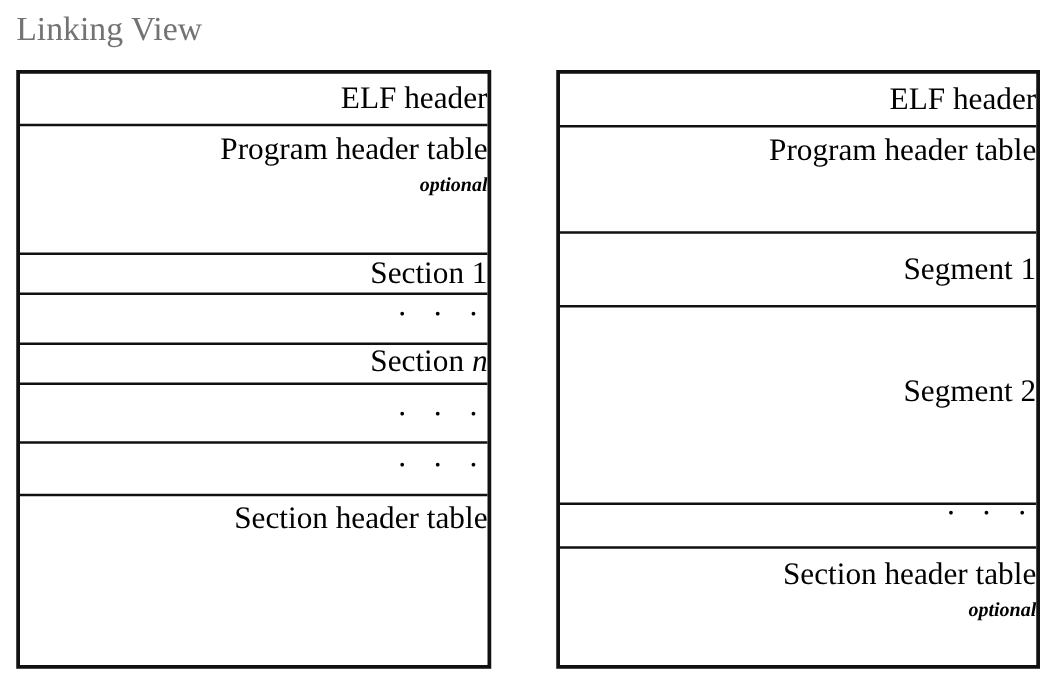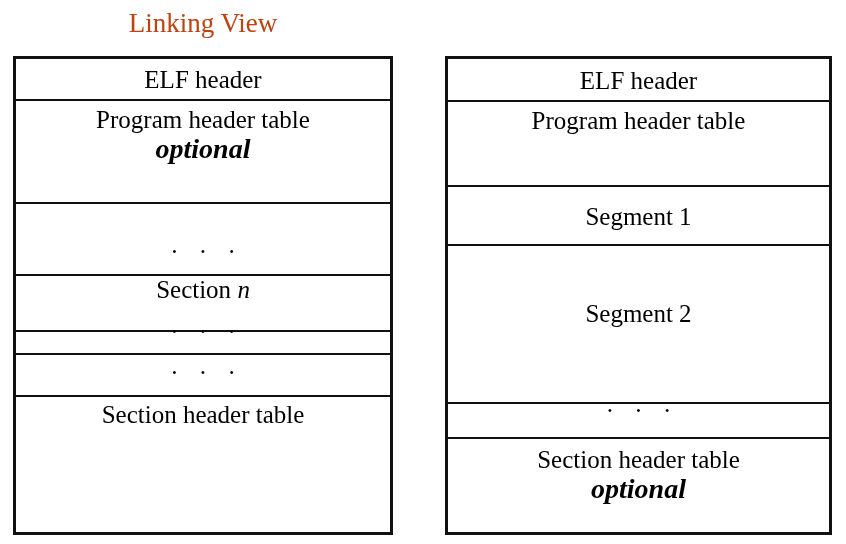--- a/index.html
+++ b/index.html
@@ -14,23 +14,23 @@
     background: #ffffff;
     font-family: "Liberation Serif", "DejaVu Serif", serif;
     color: #000000;
     overflow: hidden;
   }
 
   .col-title {
     position: absolute;
     font-size: 27px;
     line-height: 34px;
-    text-align: center;
-    white-space: nowrap;
-    color: #c2410c;
+    text-align: left;
+    white-space: nowrap;
+    color: #737373;
   }
   #title-linking {
     left: 13px;
     top: 6px;
     width: 380px;
   }
   #title-execution {
     left: 445px;
     top: 6px;
     width: 387px;
@@ -65,39 +65,39 @@
     overflow: hidden;
   }
   .row.last {
     border-bottom: none;
     text-decoration: underline;
   }
   .row-inner {
     position: absolute;
     left: 0;
     right: 0;
-    text-align: center;
+    text-align: right;
   }
   .row-inner.v-top {
     top: 0;
   }
   .row-inner.v-mid {
     top: 50%;
     transform: translateY(-50%);
   }
 
   .cell-text {
     display: block;
     font-size: 25px;
     line-height: 31px;
     white-space: nowrap;
   }
   .cell-sub {
     display: block;
-    font-size: 28px;
+    font-size: 16px;
     line-height: 28px;
     font-style: italic;
     font-weight: bold;
     white-space: nowrap;
   }
   .ital {
     font-style: italic;
   }
 
   .dots {
@@ -124,28 +124,33 @@
       </div>
     </div>
 
     <div class="row" style="top:42px; height:103px;">
       <div class="row-inner v-top" style="padding-top:3px;">
         <span class="cell-text">Program header table</span>
         <span class="cell-sub">optional</span>
       </div>
     </div>
 
+    <div class="row" style="top:145px; height:32px;">
+      <div class="row-inner v-top" style="top:-1px;">
+        <span class="cell-text">Section 1</span>
+      </div>
+    </div>
 
     <div class="row" style="top:177px; height:40px;">
       <div class="row-inner v-top" style="top:2px;">
         <span class="dots">· · ·</span>
       </div>
     </div>
 
-    <div class="row" style="top:217px; height:56px;">
+    <div class="row" style="top:217px; height:32px;">
       <div class="row-inner v-top" style="top:-2px;">
         <span class="cell-text"><span>Section </span><span class="ital">n</span></span>
       </div>
     </div>
 
     <div class="row" style="top:257px; height:39px;">
       <div class="row-inner v-top" style="top:2px;">
         <span class="dots">· · ·</span>
       </div>
     </div>

